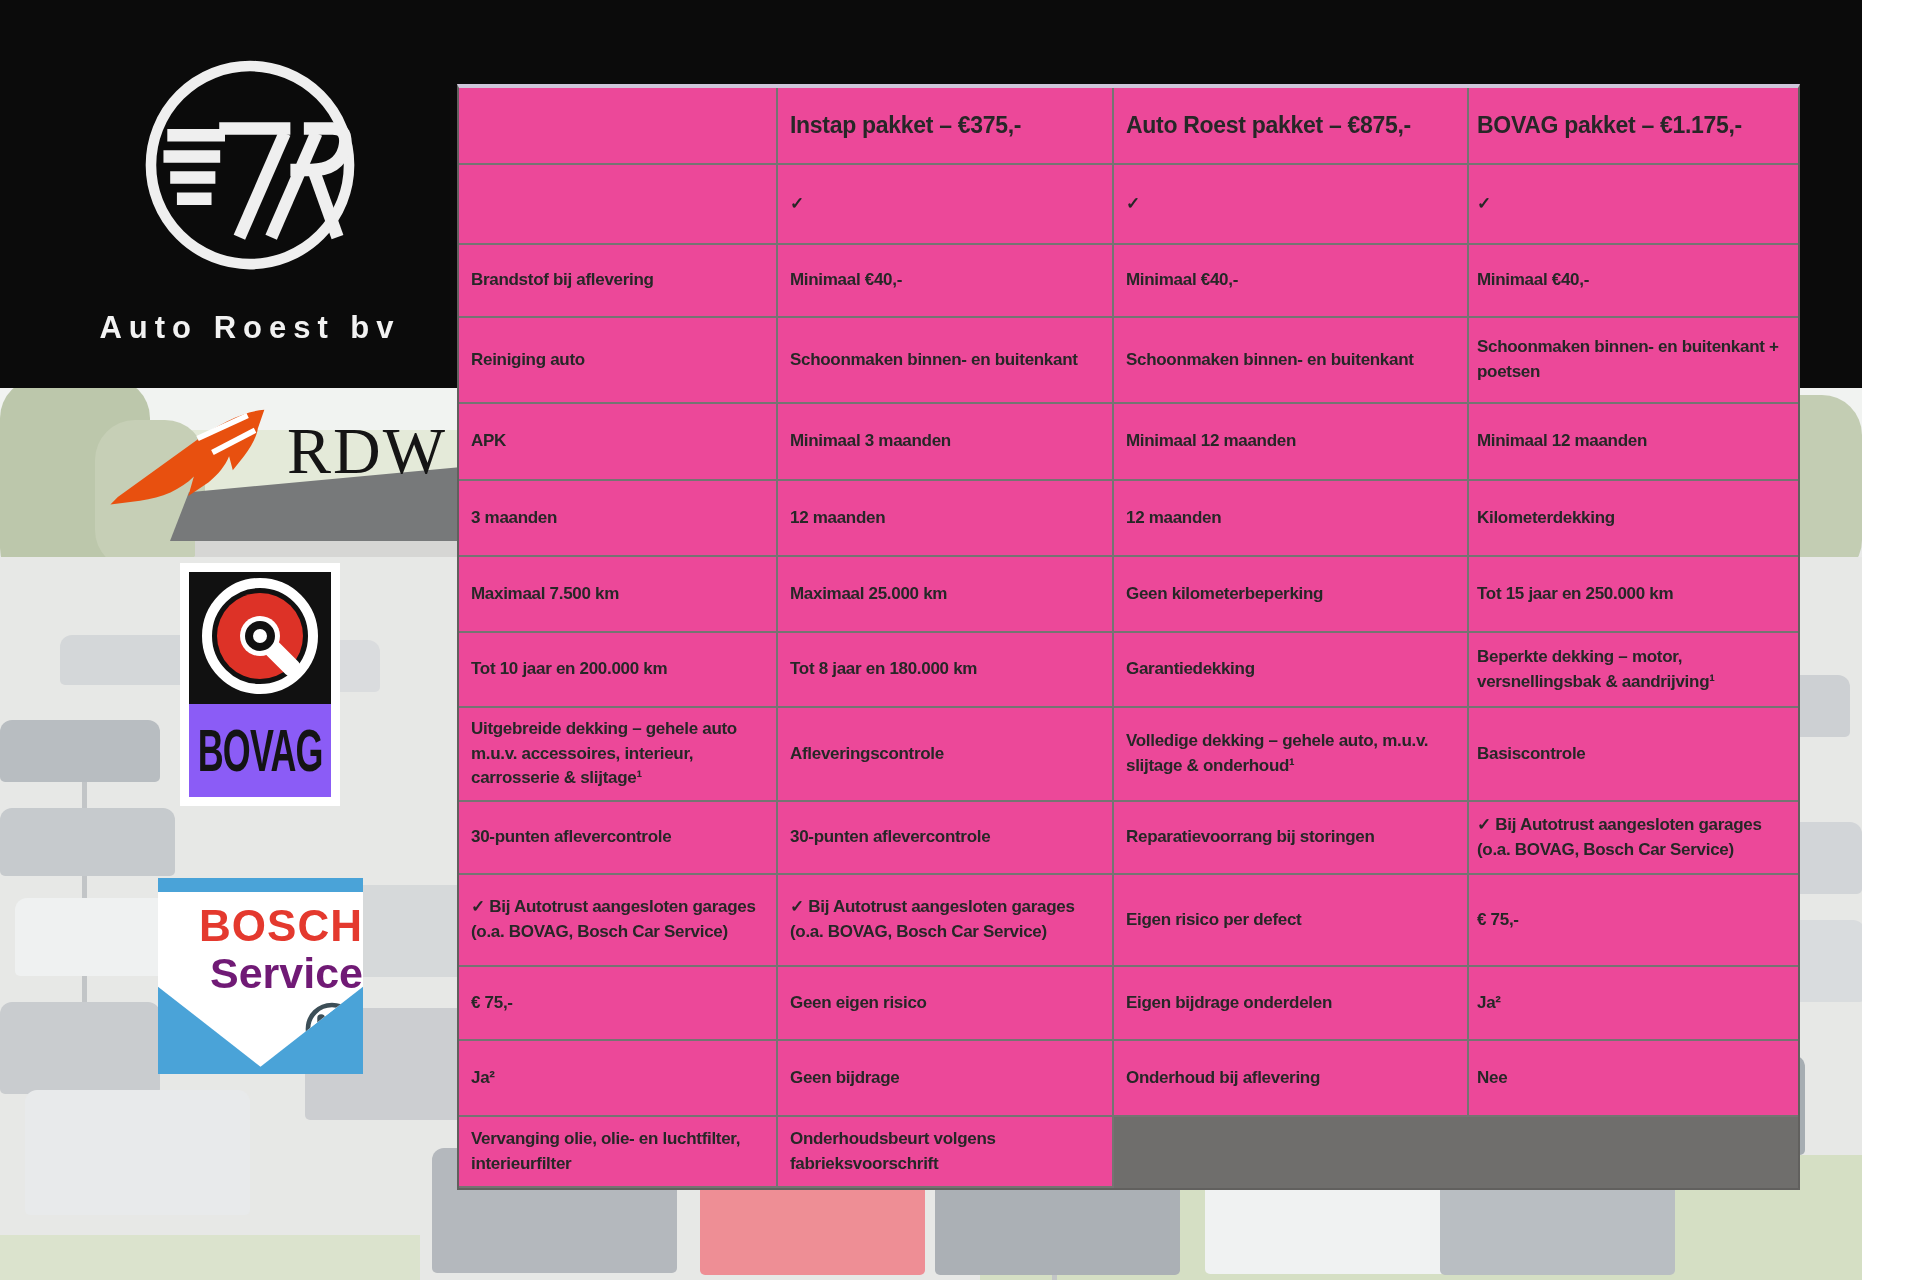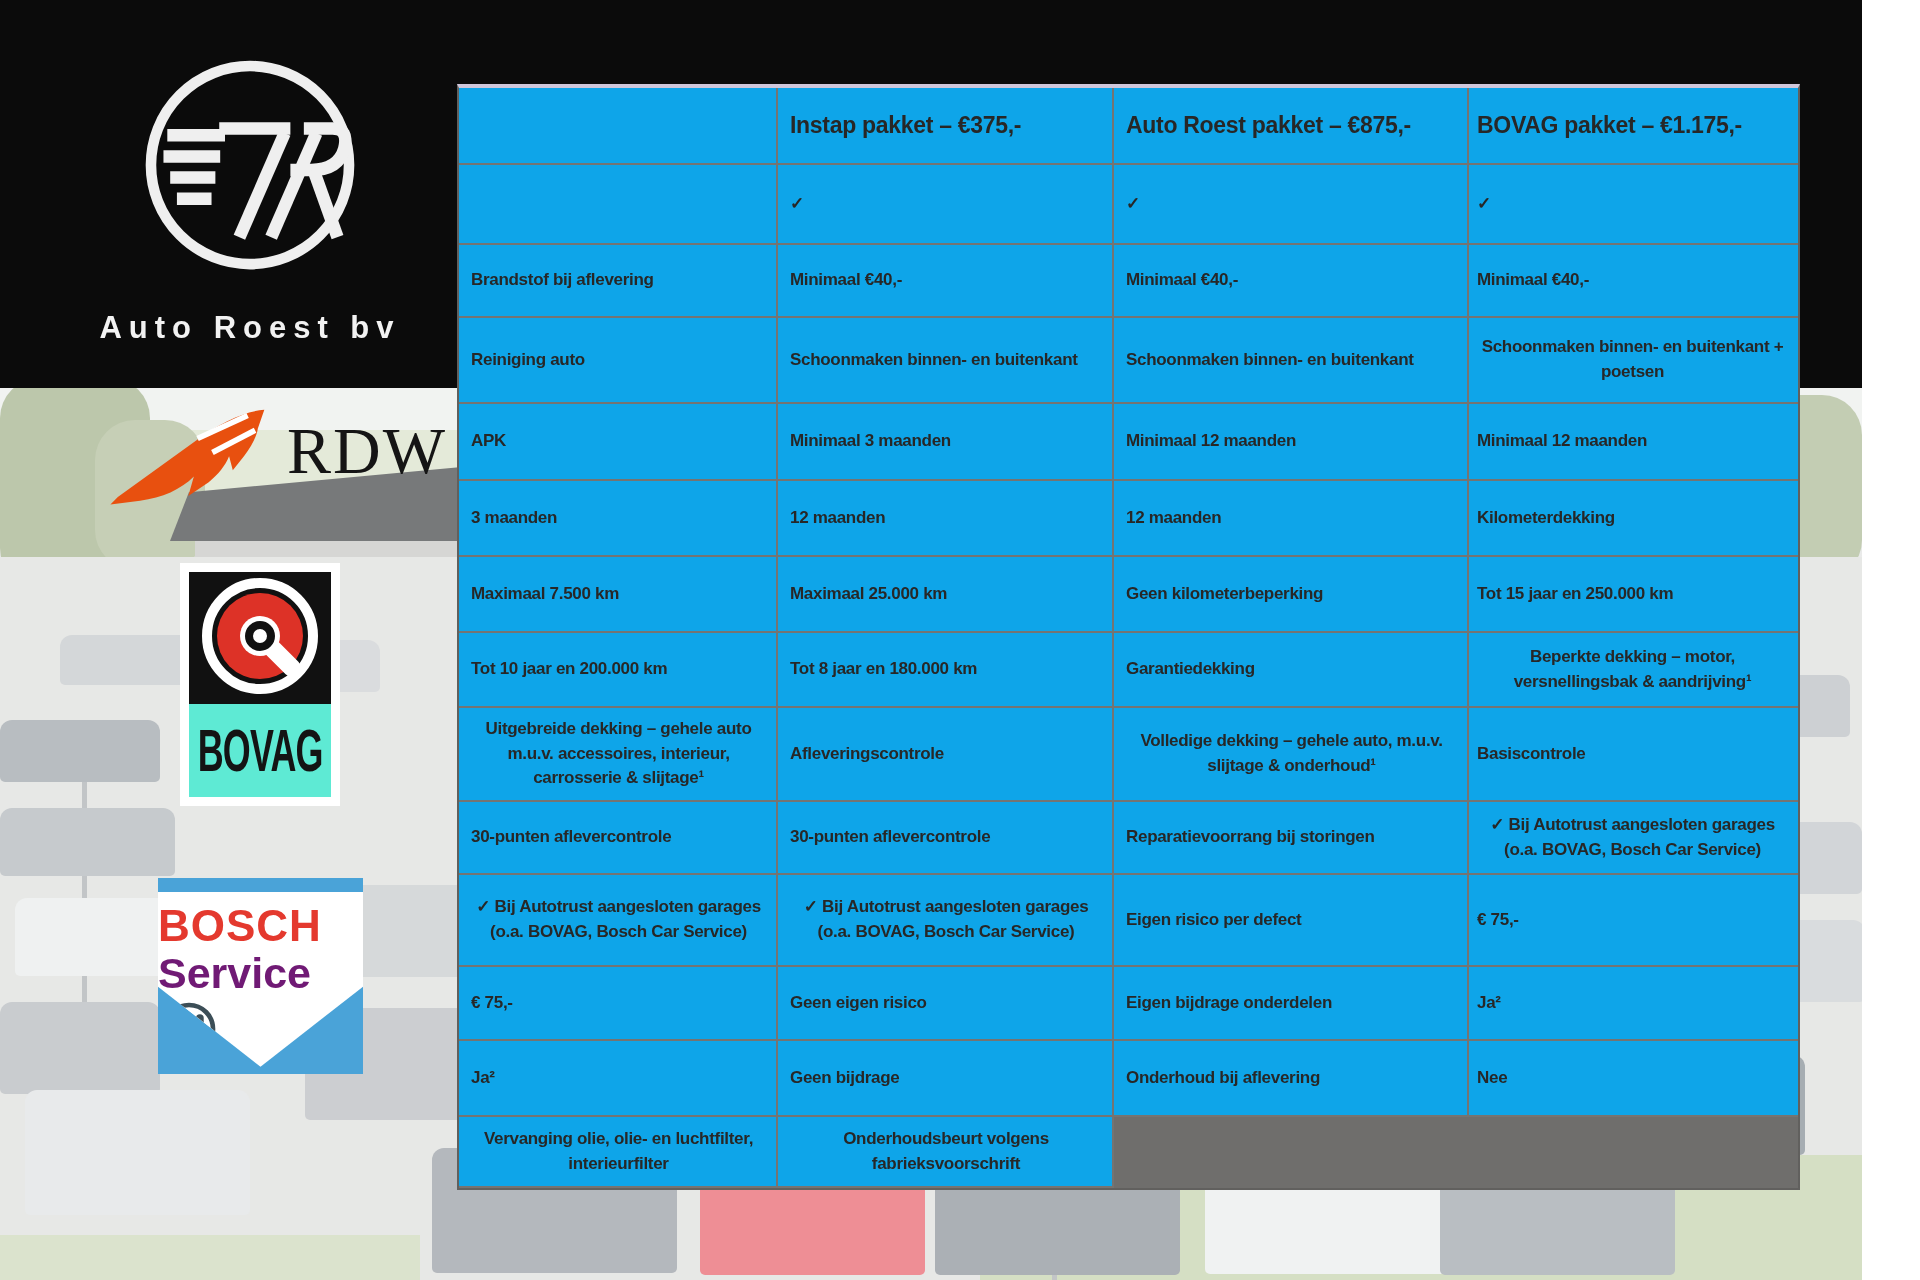--- a/index.html
+++ b/index.html
@@ -18,46 +18,45 @@
   .ar-logo svg{width:250px;height:250px;margin-top:26px;}
   .ar-name{color:#f2f2f2;font-weight:bold;font-size:31px;letter-spacing:7px;margin-top:18px;white-space:nowrap;}
   
   .rdw{position:absolute;left:103px;top:408px;display:flex;align-items:flex-start;}
   .rdw svg{width:178px;height:102px;}
   .rdw-text{font-family:"Liberation Serif",serif;font-size:66px;line-height:1;color:#151515;margin:10px 0 0 6px;letter-spacing:2px;}
   
   .bovag{position:absolute;left:180px;top:563px;width:160px;height:243px;background:#ffffff;box-sizing:border-box;padding:9px;display:flex;flex-direction:column;}
   .bovag-top{width:142px;height:132px;background:#111111;position:relative;}
   .bovag-top svg{position:absolute;left:0;top:0;}
-  .bovag-bottom{width:142px;height:93px;background:#5eead4;display:flex;align-items:center;justify-content:center;}
+  .bovag-bottom{width:142px;height:93px;background:#8b5cf6;display:flex;align-items:center;justify-content:center;}
   .bovag-word{font-weight:bold;font-size:46px;color:#141414;transform:scale(0.78,1.28);letter-spacing:-1px;}
   
   .bosch{position:absolute;left:158px;top:878px;width:205px;height:196px;background:#4aa3d8;}
   .bosch-shield{position:absolute;left:0;top:14px;width:205px;height:182px;background:#ffffff;
     clip-path:polygon(0% 0%,100% 0%,100% 52%,50% 96%,0% 52%);
-    display:flex;flex-direction:column;align-items:flex-start;}
+    display:flex;flex-direction:column;align-items:flex-end;}
   .bosch-word1{color:#e4392e;font-weight:bold;font-size:44px;letter-spacing:1px;margin-top:12px;line-height:1;}
   .bosch-word2{color:#701a75;font-weight:bold;font-size:43px;line-height:1;margin-top:4px;}
   .bosch-shield svg{width:62px;height:62px;margin-top:3px;}
   
   .pkg-table{
     position:absolute;left:457px;top:84px;width:1339px;
     display:grid;
     grid-template-columns:319px 336px 355px 329px;
     grid-template-rows:77px 80px 73px 86px 77px 76px 76px 75px 94px 73px 92px 74px 76px 71px;
     border:2px solid #61605e;border-top:4px solid #cfc6da;
     background:#6f6e6c;
   }
   .cell{
-    background:#0ea5e9;
+    background:#ec4899;
     border-right:2px solid #757472;border-bottom:2px solid #757472;
     color:#272727;font-weight:bold;font-size:17px;letter-spacing:-0.3px;line-height:1.45;
     display:flex;align-items:center;box-sizing:border-box;
     padding:4px 10px 4px 12px;
-    text-align:center;
   }
   .cell:nth-child(4n){border-right:none;padding-left:8px;}
   .cell.th{font-size:23px;line-height:1.2;}
 </style>
 </head>
 <body>
 
 <div class="photo">
     <div style="left: 0px; top: 385px; width: 1862px; height: 120px; background: rgb(241, 243, 241); border-radius: 0px;"></div>
     <div style="left: 0px; top: 430px; width: 600px; height: 110px; background: rgb(228, 234, 217); border-radius: 0px;"></div>

